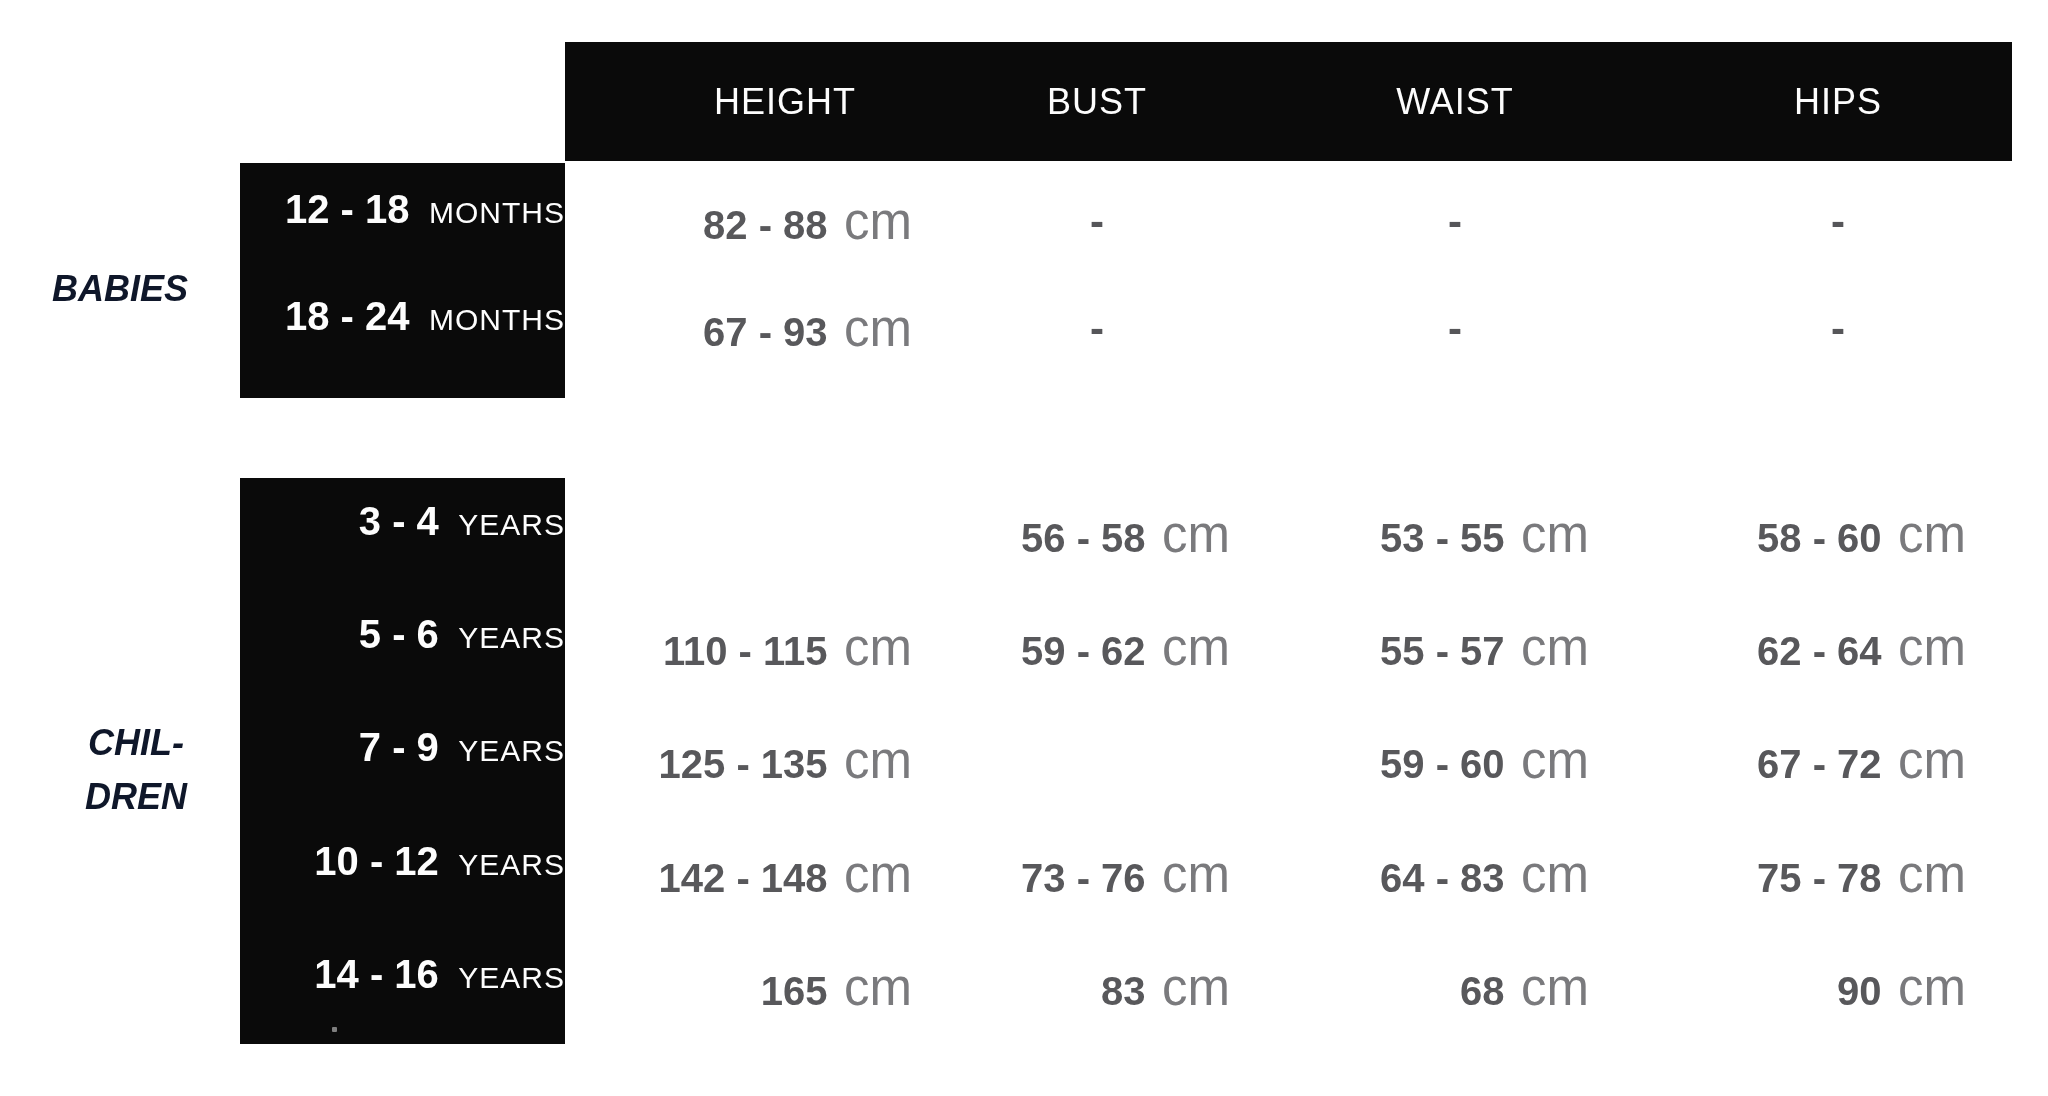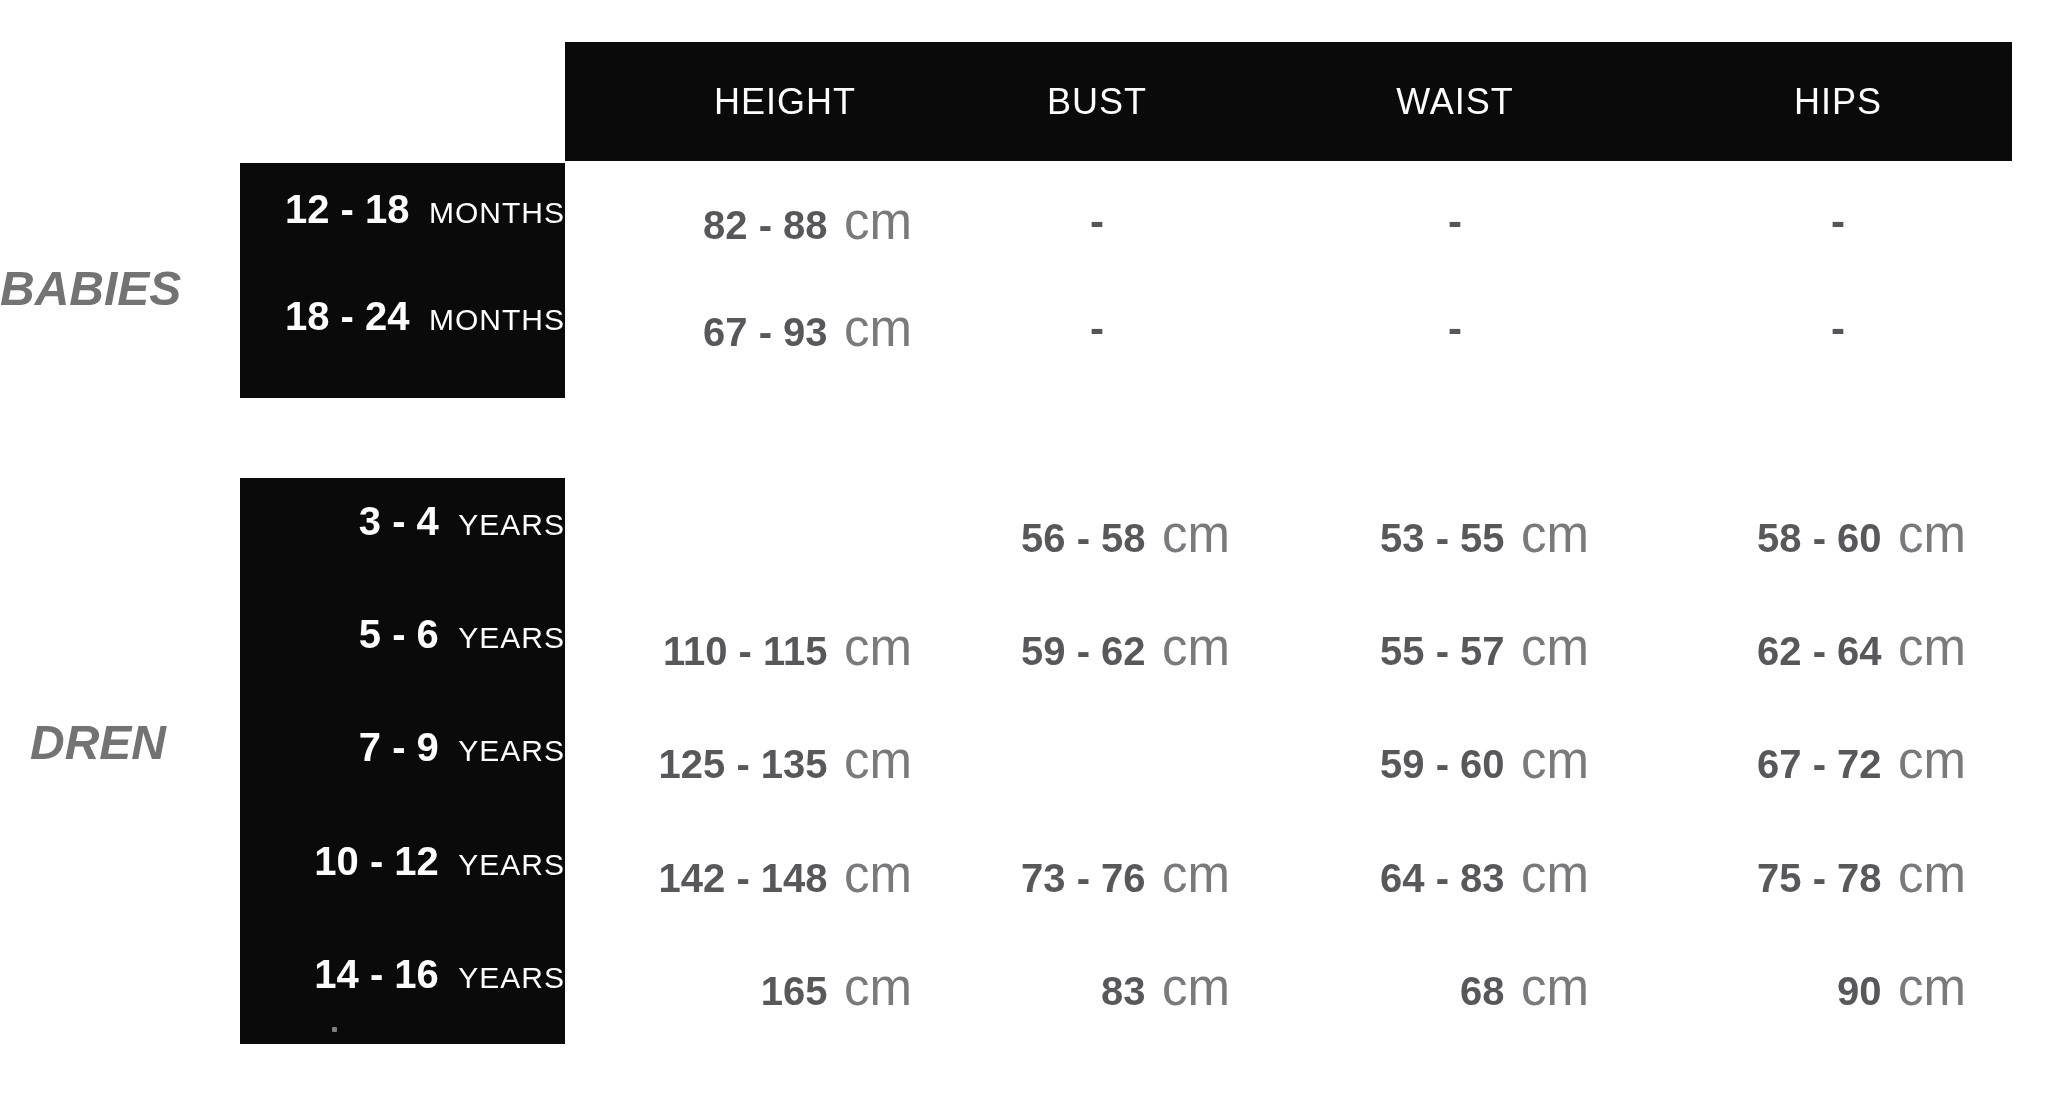--- a/index.html
+++ b/index.html
@@ -13,22 +13,22 @@
   .babies-box{top:163px;height:235px;}
   .children-box{top:478px;height:566px;}
   
   .hcol{
     position:absolute;top:0;height:137px;line-height:119px;transform:translateX(-50%);
     color:#fdfdfd;font-size:36px;font-weight:400;letter-spacing:1px;white-space:nowrap;
   }
   .hcol.c1{left:220px;} .hcol.c2{left:532px;} .hcol.c3{left:890px;} .hcol.c4{left:1273px;}
   
   .group-label{
-    position:absolute;color:#737373;font-weight:bold;font-style:italic;
-    font-size:48px;line-height:54px;text-align:left;letter-spacing:0px;white-space:nowrap;
+    position:absolute;color:#0f172a;font-weight:bold;font-style:italic;
+    font-size:36px;line-height:54px;text-align:center;letter-spacing:0px;white-space:nowrap;
   }
   .babies-label{left:0px;top:262px;width:240px;}
   .children-label{left:30px;top:716px;width:212px;}
   
   .row{position:absolute;left:240px;width:1726px;}
   .row-b{line-height:118px;height:118px;}
   .row-c{line-height:113px;height:113px;}
   .cell{position:absolute;top:0;height:100%;white-space:nowrap;}
   .cell.age{left:0;width:325px;padding-left:25px;box-sizing:border-box;text-align:right;transform:translateY(-13px);}
   .age-range{color:#fdfdfd;font-size:40px;font-weight:bold;}
@@ -59,20 +59,21 @@
     <span class="hcol c3">WAIST</span>
     <span class="hcol c4">HIPS</span>
   </div>
 
   <div class="box babies-box"></div>
   <div class="box children-box"></div>
   <div class="speck"></div>
 
   <div class="group-label babies-label">BABIES</div>
   <div class="group-label children-label">
+    <div>CHIL-</div>
     <div>DREN</div>
   </div>
 
   <div class="row row-b" style="top:163px;">
     <div class="cell age">
       <span class="age-range">12 - 18</span>
       <span class="age-unit">MONTHS</span>
     </div>
     <div class="cell num h">
       <span class="val">82 - 88</span>

